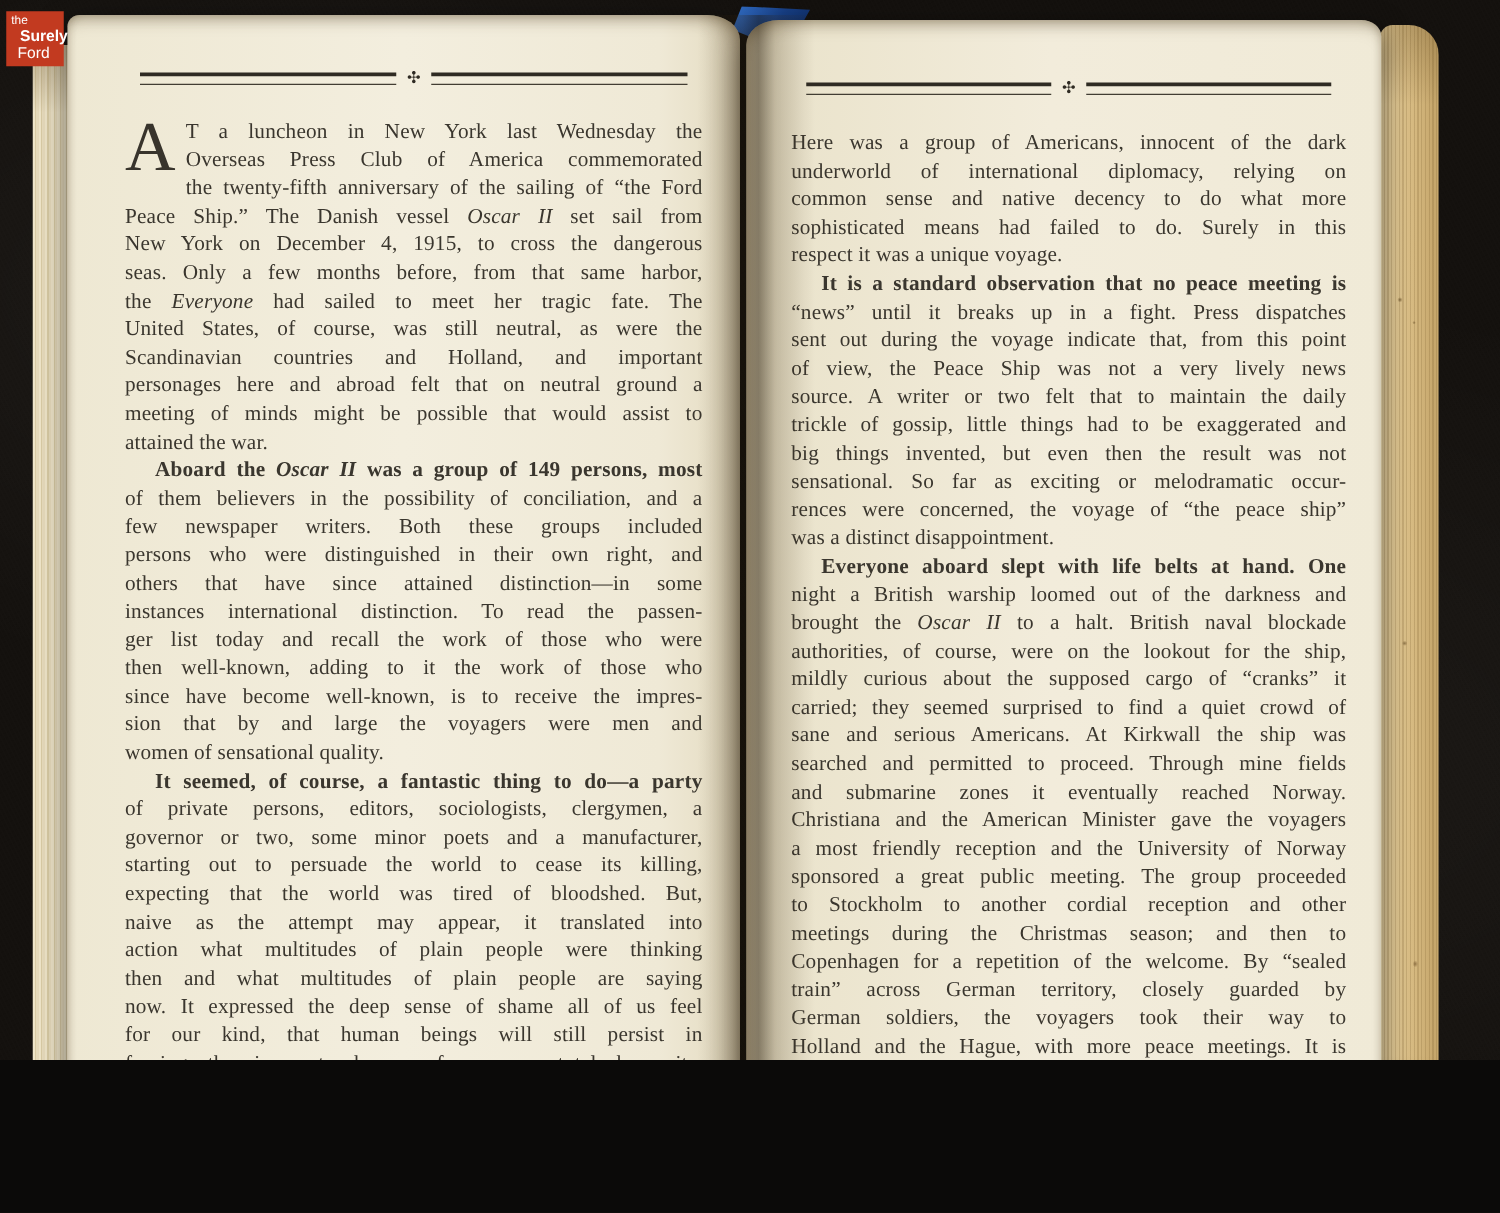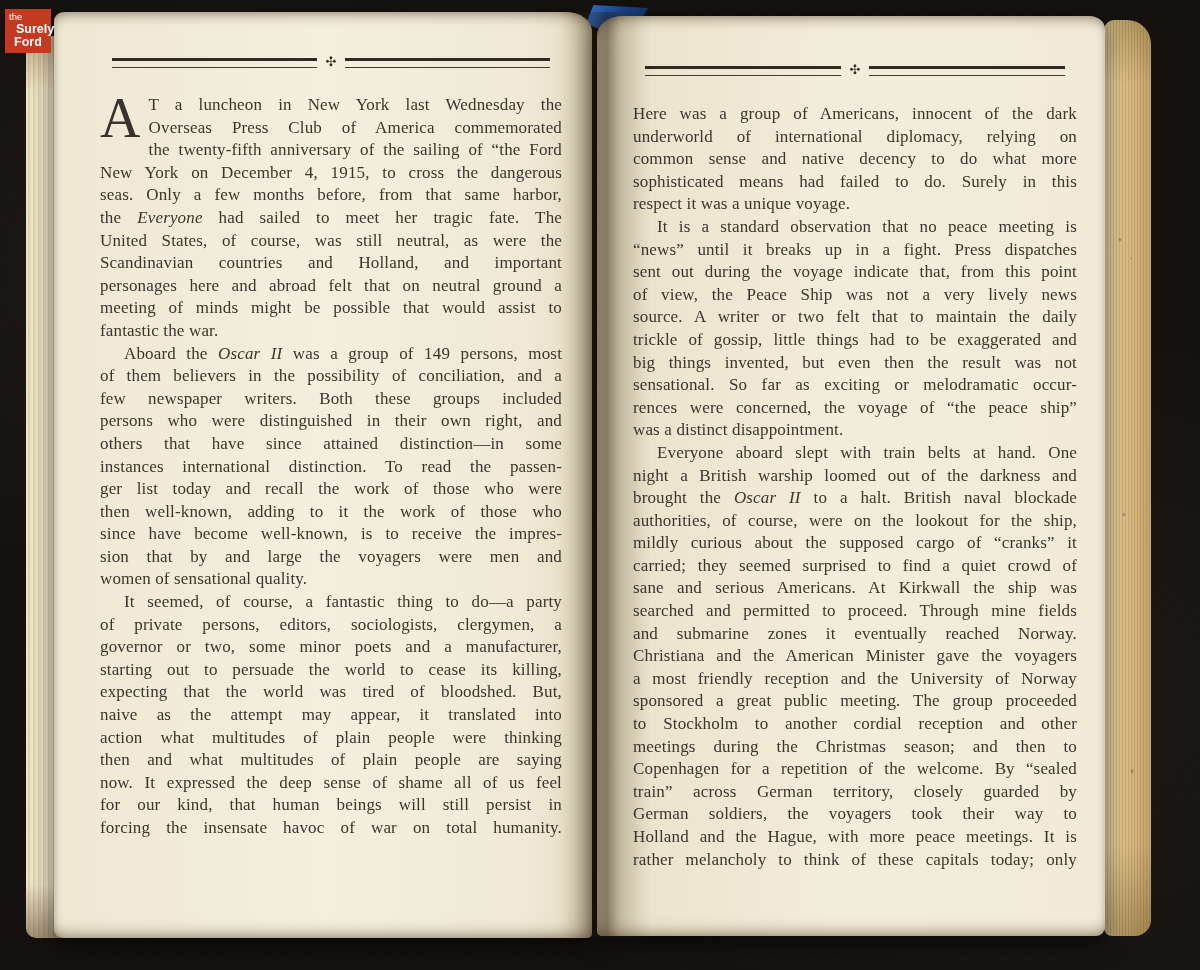--- a/index.html
+++ b/index.html
@@ -1,17 +1,17 @@
 <!DOCTYPE html>
 <html><head>
 <meta charset="utf-8">
 <style>
   html,body{margin:0;padding:0;background:#0b0a09;}
   .photo{
-    position:relative;width:1200px;height:970px;overflow:hidden;
+    position:relative;width:1200px;height:848px;overflow:hidden;
     background:
       radial-gradient(900px 520px at 22% 28%, rgba(255,255,255,0.045), transparent 62%),
       radial-gradient(1000px 640px at 84% 72%, rgba(255,255,255,0.035), transparent 60%),
       #14110e;
     font-family:"Liberation Serif","DejaVu Serif",serif;
   }
   .grain{
     position:absolute;inset:0;pointer-events:none;opacity:.5;
     background:
       repeating-linear-gradient(63deg, rgba(255,255,255,0.015) 0 1px, transparent 1px 3px),
@@ -19,21 +19,21 @@
   }
   
   .logo{
     position:absolute;left:5px;top:9px;width:46px;height:44px;
     background:#c23a20;color:#fff;z-index:9;
     font-family:"Liberation Sans","DejaVu Sans",sans-serif;
     padding:3px 0 0 3px;box-sizing:border-box;line-height:1;
   }
   .logo .l1{font-size:9.5px;margin-left:1px;}
   .logo .l2{font-size:12.5px;font-weight:bold;margin-left:8px;margin-top:1px;}
-  .logo .l3{font-size:12.5px;font-weight:bold;margin-left:6px;margin-top:1px;}
+  .logo .l3{font-size:12.5px;font-weight:normal;margin-left:6px;margin-top:1px;}
   
   .edge-left{
     position:absolute;left:26px;top:36px;width:34px;height:902px;z-index:2;
     background:
       linear-gradient(180deg, rgba(90,70,35,.35), transparent 6%, transparent 94%, rgba(60,45,20,.45)),
       repeating-linear-gradient(90deg, #efe5c9 0 2px, #d8caa4 2px 3px, #e6dabb 3px 5px);
     border-radius:8px 0 0 10px;
   }
   
   .fore-edge{
@@ -87,21 +87,21 @@
   
   .ornament{display:flex;align-items:center;margin:0 12px 26px 12px;}
   .page-right .ornament{margin-bottom:27px;}
   .rule{flex:1;height:6px;border-top:3px solid #2f2b23;border-bottom:1px solid #423d33;}
   .floret{margin:0 9px;font-size:13px;line-height:8px;color:#2f2b23;transform:translateY(-1px);}
   
   .text{font-size:17px;line-height:22.6px;letter-spacing:.15px;}
   .para{margin:0;}
   .line{text-align:justify;text-align-last:justify;-moz-text-align-last:justify;}
   .line.lastline{text-align-last:left;-moz-text-align-last:left;}
-  .line.indent{text-indent:24px;}
+  .line.indent{text-indent:24px;font-weight:bold;}
   .dropcap{float:left;font-size:56px;line-height:44px;padding:2px 8px 0 0;color:#38342c;}
   em{font-style:italic;}
 </style>
 </head>
 <body>
 
 <div class="photo">
   <div class="grain"></div>
 
   <div class="logo">
@@ -119,28 +119,29 @@
       <span class="rule"></span>
       <span class="floret">✣</span>
       <span class="rule"></span>
     </div>
     <div class="text">
         <div class="para">
           <span class="dropcap">A</span>
           <div class="line">T a luncheon in New York last Wednesday the</div>
           <div class="line">Overseas Press Club of America commemorated</div>
           <div class="line">the twenty-fifth anniversary of the sailing of “the Ford</div>
+          <div class="line">Peace Ship.” The Danish vessel <em>Oscar II</em> set sail from</div>
           <div class="line">New York on December 4, 1915, to cross the dangerous</div>
           <div class="line">seas. Only a few months before, from that same harbor,</div>
           <div class="line">the <em>Everyone</em> had sailed to meet her tragic fate. The</div>
           <div class="line">United States, of course, was still neutral, as were the</div>
           <div class="line">Scandinavian countries and Holland, and important</div>
           <div class="line">personages here and abroad felt that on neutral ground a</div>
           <div class="line">meeting of minds might be possible that would assist to</div>
-          <div class="line lastline">fantastic the war.</div>
+          <div class="line lastline">attained the war.</div>
         </div>
         <div class="para">
           <div class="line indent">Aboard the <em>Oscar II</em> was a group of 149 persons, most</div>
           <div class="line">of them believers in the possibility of conciliation, and a</div>
           <div class="line">few newspaper writers. Both these groups included</div>
           <div class="line">persons who were distinguished in their own right, and</div>
           <div class="line">others that have since attained distinction—in some</div>
           <div class="line">instances international distinction. To read the passen-</div>
           <div class="line">ger list today and recall the work of those who were</div>
           <div class="line">then well-known, adding to it the work of those who</div>
@@ -184,21 +185,21 @@
           <div class="line">sent out during the voyage indicate that, from this point</div>
           <div class="line">of view, the Peace Ship was not a very lively news</div>
           <div class="line">source. A writer or two felt that to maintain the daily</div>
           <div class="line">trickle of gossip, little things had to be exaggerated and</div>
           <div class="line">big things invented, but even then the result was not</div>
           <div class="line">sensational. So far as exciting or melodramatic occur-</div>
           <div class="line">rences were concerned, the voyage of “the peace ship”</div>
           <div class="line lastline">was a distinct disappointment.</div>
         </div>
         <div class="para">
-          <div class="line indent">Everyone aboard slept with train belts at hand. One</div>
+          <div class="line indent">Everyone aboard slept with life belts at hand. One</div>
           <div class="line">night a British warship loomed out of the darkness and</div>
           <div class="line">brought the <em>Oscar II</em> to a halt. British naval blockade</div>
           <div class="line">authorities, of course, were on the lookout for the ship,</div>
           <div class="line">mildly curious about the supposed cargo of “cranks” it</div>
           <div class="line">carried; they seemed surprised to find a quiet crowd of</div>
           <div class="line">sane and serious Americans. At Kirkwall the ship was</div>
           <div class="line">searched and permitted to proceed. Through mine fields</div>
           <div class="line">and submarine zones it eventually reached Norway.</div>
           <div class="line">Christiana and the American Minister gave the voyagers</div>
           <div class="line">a most friendly reception and the University of Norway</div>

